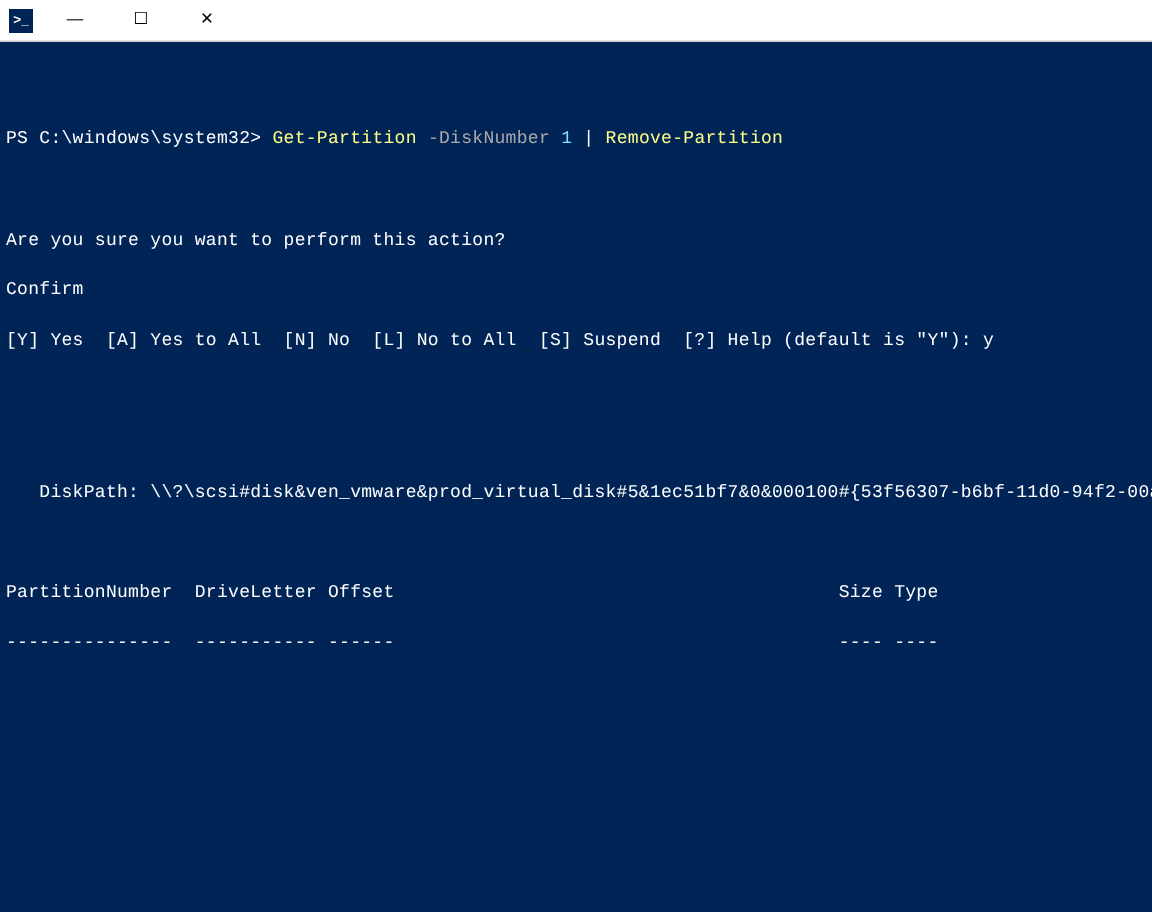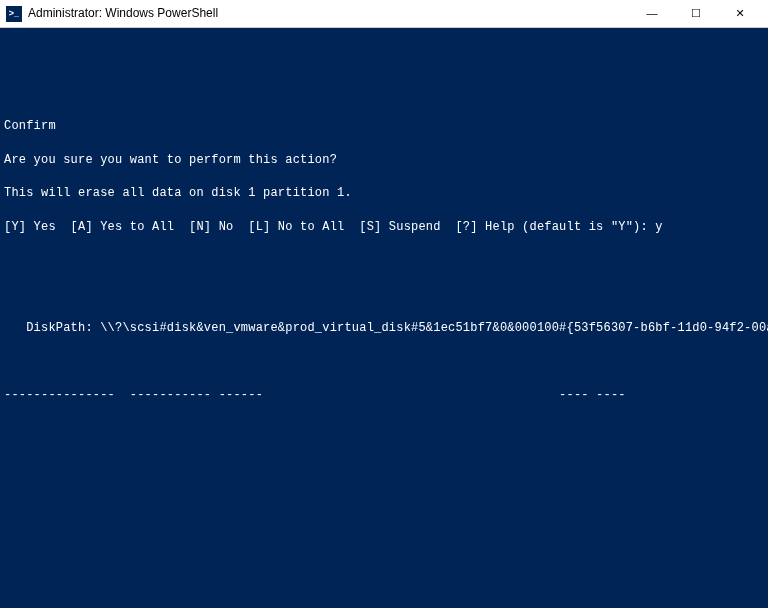--- a/index.html
+++ b/index.html
@@ -58,39 +58,39 @@
     .cmd-yellow { color: #ffff88; }
     .cmd-gray { color: #aaaaaa; }
     .cmd-cyan { color: #88dfff; }
     .line { display: block; min-height: 1em; }
   </style>
 </head>
 <body>
 
 <div class="titlebar">
   <div class="titlebar-icon">&gt;_</div>
-  <div class="titlebar-text">Administrator: Windows PowerShell</div>
   <div class="win-controls">
     <div class="win-btn">—</div>
     <div class="win-btn">☐</div>
     <div class="win-btn">✕</div>
   </div>
 </div>
 
 <div class="terminal">
 <span class="line"> </span>
+<span class="line"><span class="prompt">PS C:\windows\system32&gt;</span> <span class="cmd-yellow">Get-Partition</span> <span class="cmd-gray">-DiskNumber</span> <span class="cmd-cyan">1</span> <span>|</span> <span class="cmd-yellow">Remove-Partition</span></span>
 <span class="line"> </span>
+<span class="line">Are you sure you want to perform this action?</span>
 <span class="line">Confirm</span>
-<span class="line">Are you sure you want to perform this action?</span>
-<span class="line">This will erase all data on disk 1 partition 1.</span>
 <span class="line">[Y] Yes  [A] Yes to All  [N] No  [L] No to All  [S] Suspend  [?] Help (default is "Y"): y</span>
 <span class="line"> </span>
 <span class="line"> </span>
 <span class="line">   DiskPath: \\?\scsi#disk&amp;ven_vmware&amp;prod_virtual_disk#5&amp;1ec51bf7&amp;0&amp;000100#{53f56307-b6bf-11d0-94f2-00a0c91efb8b}</span>
 <span class="line"> </span>
+<span class="line">PartitionNumber  DriveLetter Offset                                        Size Type</span>
 <span class="line">---------------  ----------- ------                                        ---- ----</span>
 <span class="line"> </span>
 <span class="line"> </span>
 
 
 
 
 
 
 

